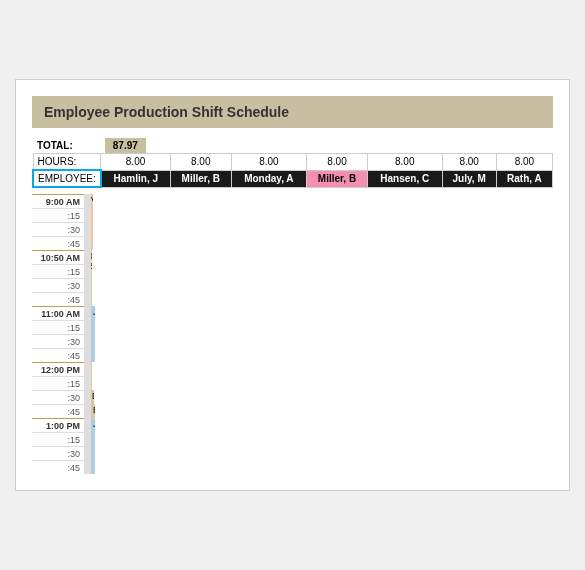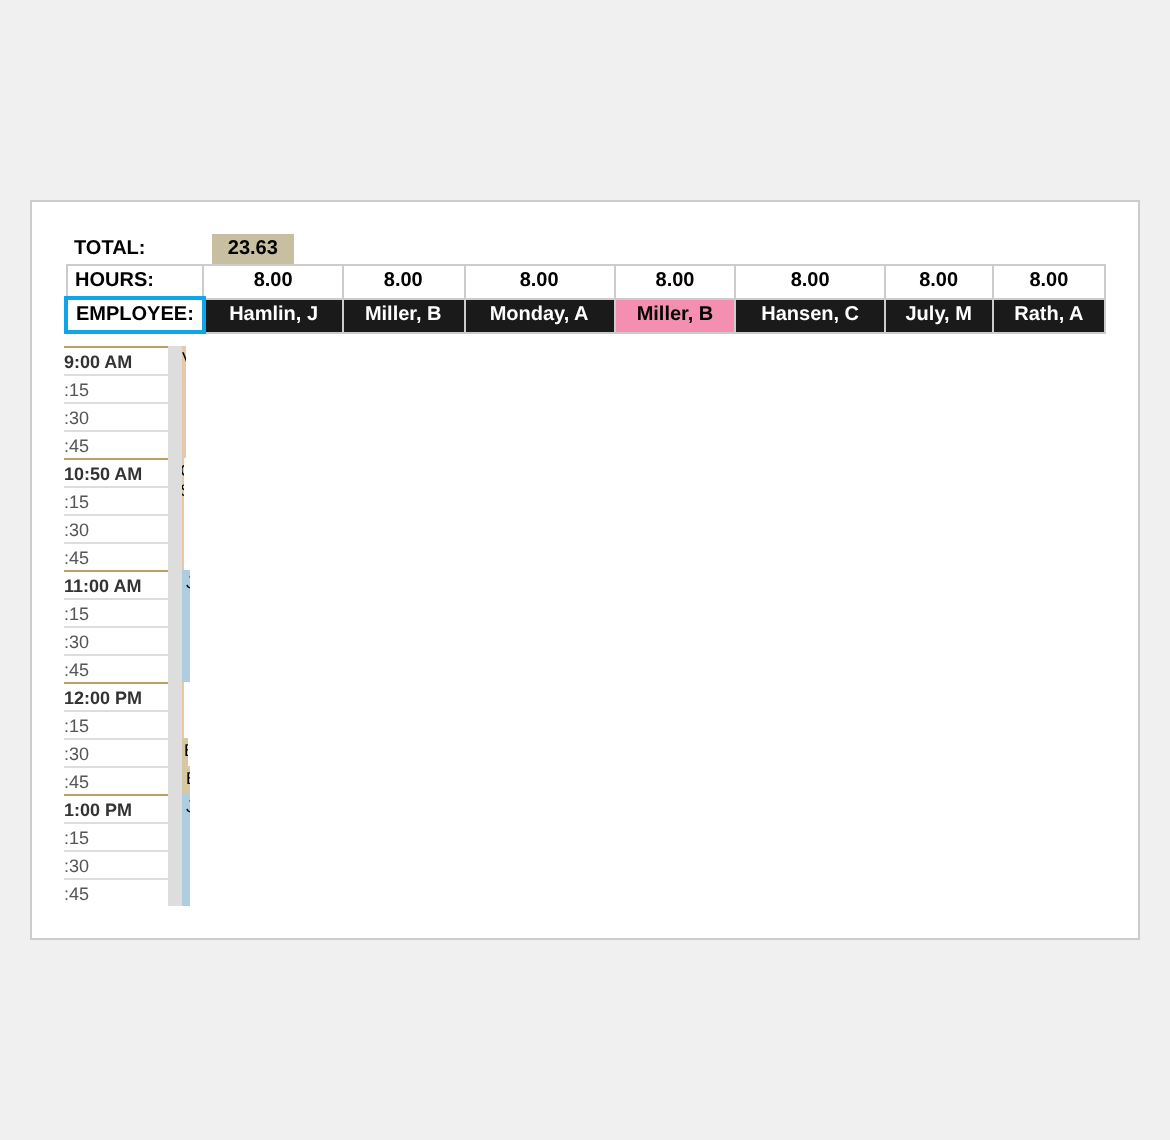--- a/index.html
+++ b/index.html
@@ -39,21 +39,20 @@
     .total-label { font-weight: bold; }
     .total-value {
       background: #c8bfa0;
       font-weight: bold;
       text-align: center;
       padding: 2px 8px;
       min-width: 40px;
     }
     .hours-row td, .employee-row td {
       border: 1px solid #ccc;
-      font-weight: bold;
     }
     .emp-header {
       background: #1a1a1a;
       color: white;
       font-weight: bold;
       text-align: center;
       padding: 3px 4px;
     }
     .emp-highlight {
       background: #f48fb1;
@@ -75,21 +74,21 @@
     .schedule-container {
       display: flex;
       width: 100%;
     }
     .time-col {
       width: 52px;
       flex-shrink: 0;
     }
     .time-slot {
       height: 14px;
-      text-align: left;
+      text-align: right;
       padding-right: 4px;
       font-size: 9px;
       color: #555;
       line-height: 14px;
     }
     .time-slot.hour {
       font-weight: bold;
       border-top: 1px solid #b8a060;
       color: #333;
     }
@@ -118,26 +117,27 @@
     .color-yellow { background: #f0e68c; }
     .color-peach { background: #e8c8a8; }
     .color-lavender { background: #c8b8d8; }
     .color-green { background: #c8dcc8; }
     .color-tan { background: #d8c8a0; }
   </style>
 </head>
 <body>
 
 <div class="page">
+  <div class="title-bar">Employee Production Shift Schedule</div>
 
   <table class="summary-table">
     <tbody>
         <tr>
       <td style="width:52px" class="total-label">TOTAL:</td>
-      <td><span class="total-value">23.63</span></td>
+      <td><span class="total-value">87.97</span></td>
     </tr>
     <tr class="hours-row">
       <td style="border:1px solid #ccc; padding:2px 4px;">HOURS:</td>
       <td class="hours-cell">8.00</td>
       <td class="hours-cell">8.00</td>
       <td class="hours-cell">8.00</td>
       <td class="hours-cell">8.00</td>
       <td class="hours-cell">8.00</td>
       <td class="hours-cell">8.00</td>
       <td class="hours-cell">8.00</td>

